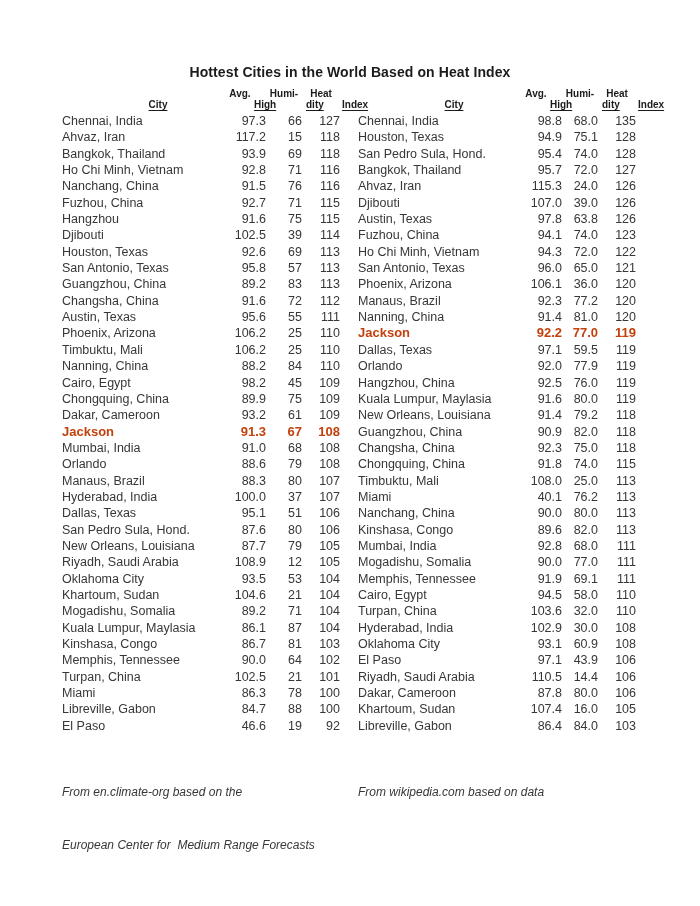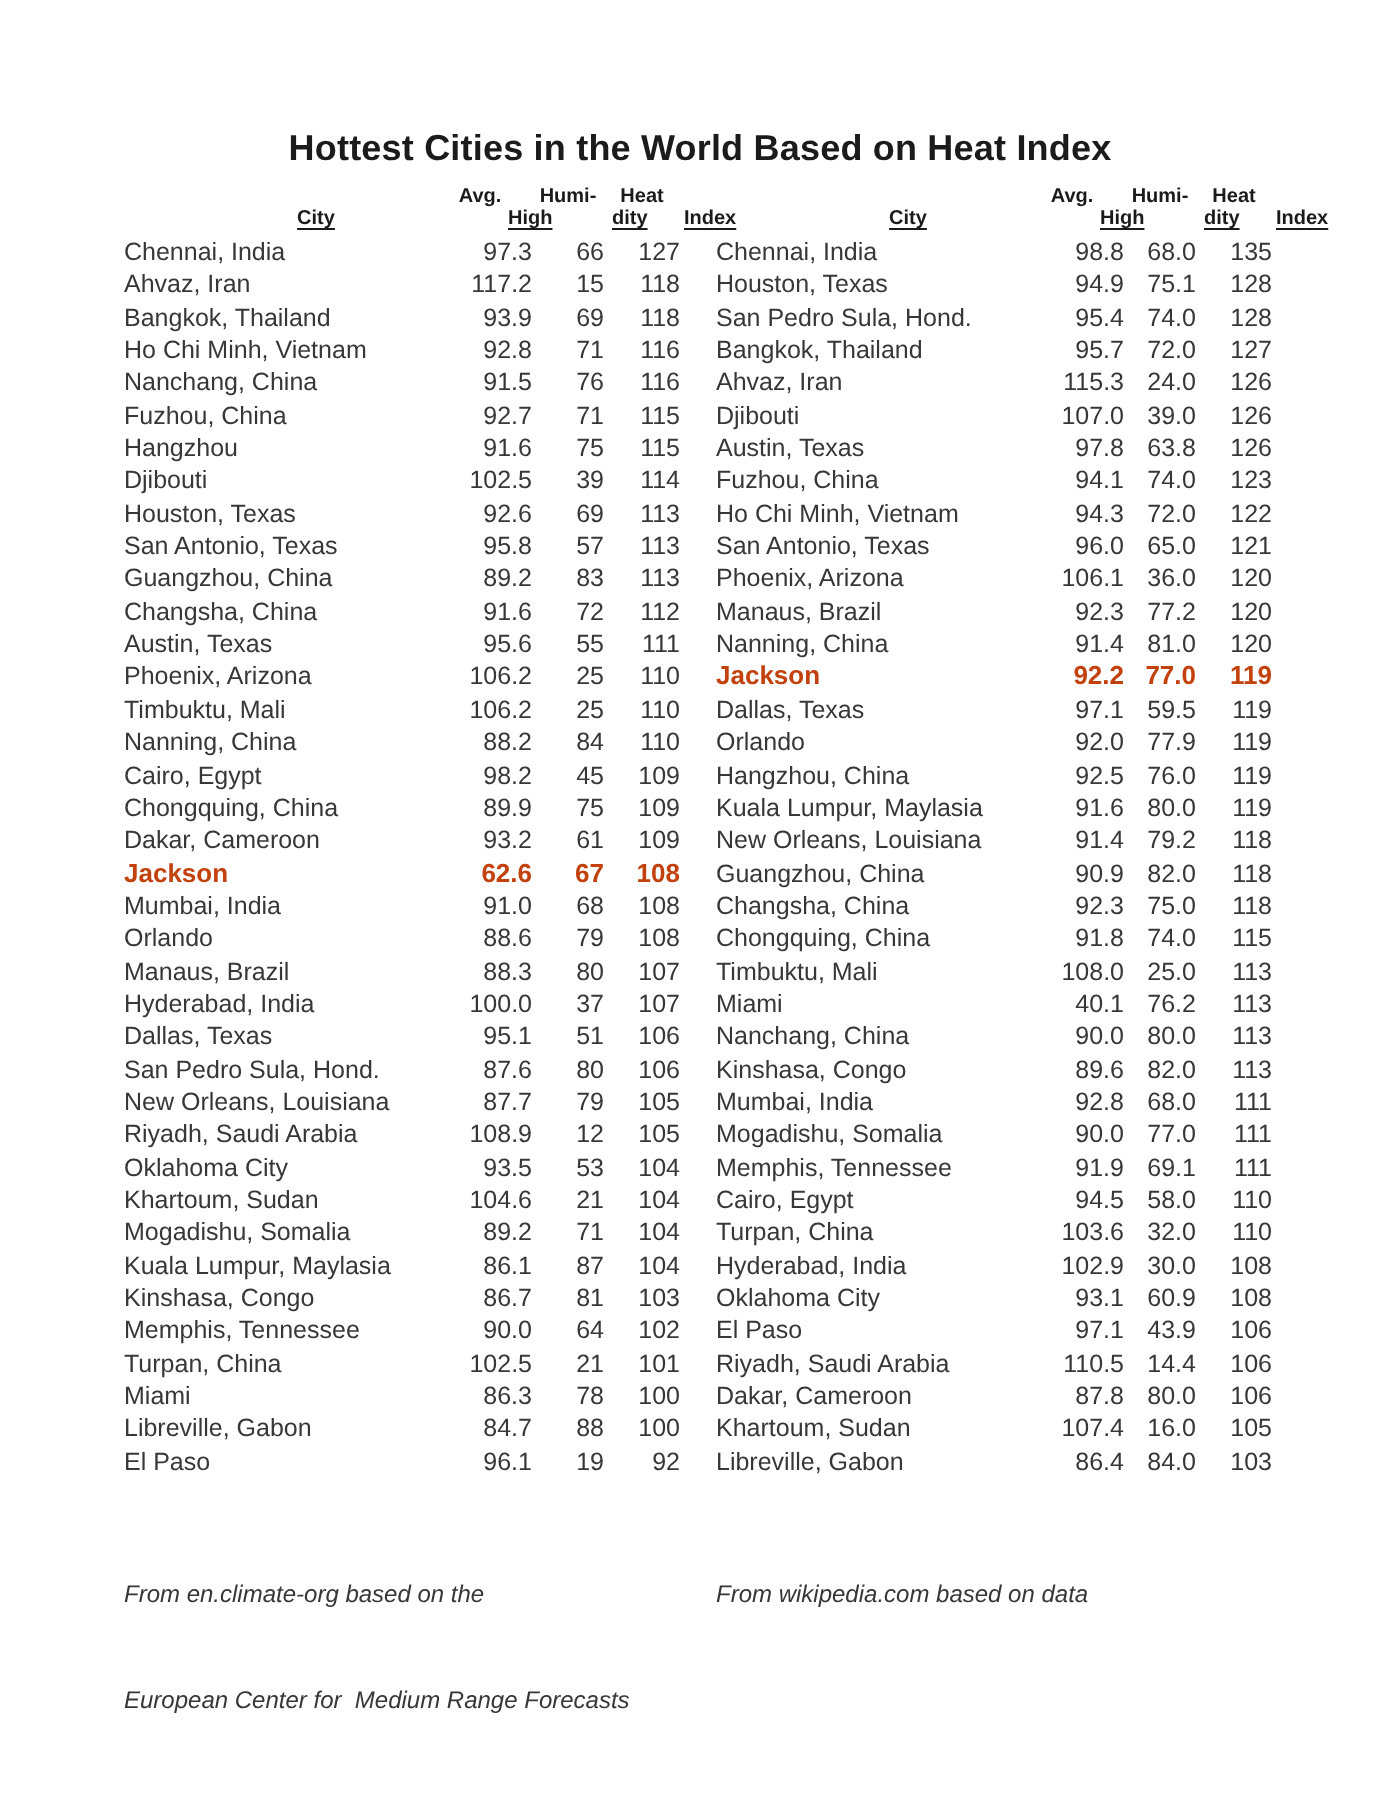--- a/index.html
+++ b/index.html
@@ -8,21 +8,21 @@
     width: 700px;
     height: 906px;
     background: #ffffff;
     font-family: "Liberation Sans", sans-serif;
     color: #373737;
     overflow: hidden;
   }
   .page-title {
     padding-top: 64px;
     text-align: center;
-    font-size: 18px;
+    font-size: 14px;
     font-weight: 700;
     color: #1b1b1b;
     letter-spacing: 0.1px;
   }
   .tables-wrap {
     display: flex;
     justify-content: flex-start;
     padding-left: 62px;
     gap: 18px;
     margin-top: 8px;
@@ -205,21 +205,21 @@
     <div class="c-heat">109</div>
   </div>
           <div class="row">
     <div class="c-city">Dakar, Cameroon</div>
     <div class="c-avg">93.2</div>
     <div class="c-hum">61</div>
     <div class="c-heat">109</div>
   </div>
           <div class="row bold-row">
     <div class="c-city">Jackson</div>
-    <div class="c-avg">62.6</div>
+    <div class="c-avg">91.3</div>
     <div class="c-hum">67</div>
     <div class="c-heat">108</div>
   </div>
           <div class="row">
     <div class="c-city">Mumbai, India</div>
     <div class="c-avg">91.0</div>
     <div class="c-hum">68</div>
     <div class="c-heat">108</div>
   </div>
           <div class="row">
@@ -313,21 +313,21 @@
     <div class="c-heat">100</div>
   </div>
           <div class="row">
     <div class="c-city">Libreville, Gabon</div>
     <div class="c-avg">84.7</div>
     <div class="c-hum">88</div>
     <div class="c-heat">100</div>
   </div>
           <div class="row">
     <div class="c-city">El Paso</div>
-    <div class="c-avg">96.1</div>
+    <div class="c-avg">46.6</div>
     <div class="c-hum">19</div>
     <div class="c-heat">92</div>
   </div>
         </div>
       <div class="footer">
         <div>From en.climate-org based on the</div>
         <div>European Center for  Medium Range Forecasts</div>
       </div>
     </div>
 

